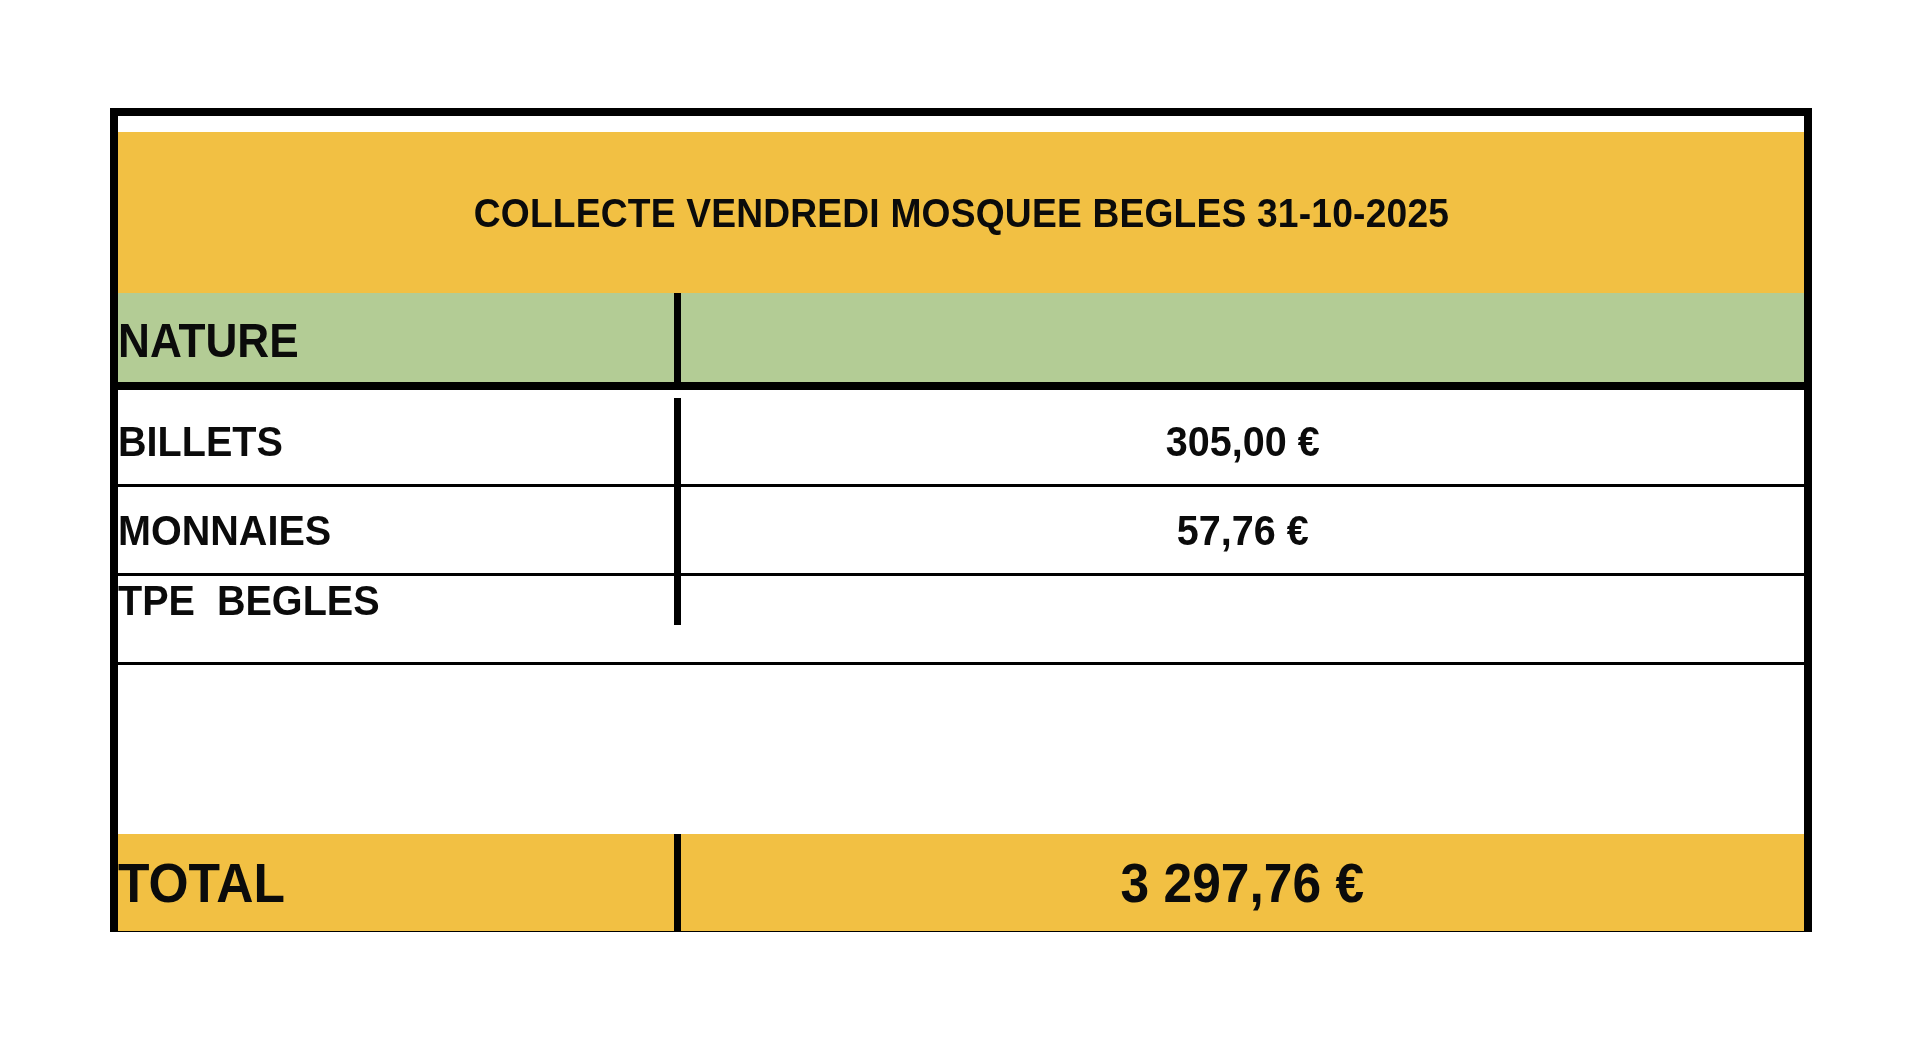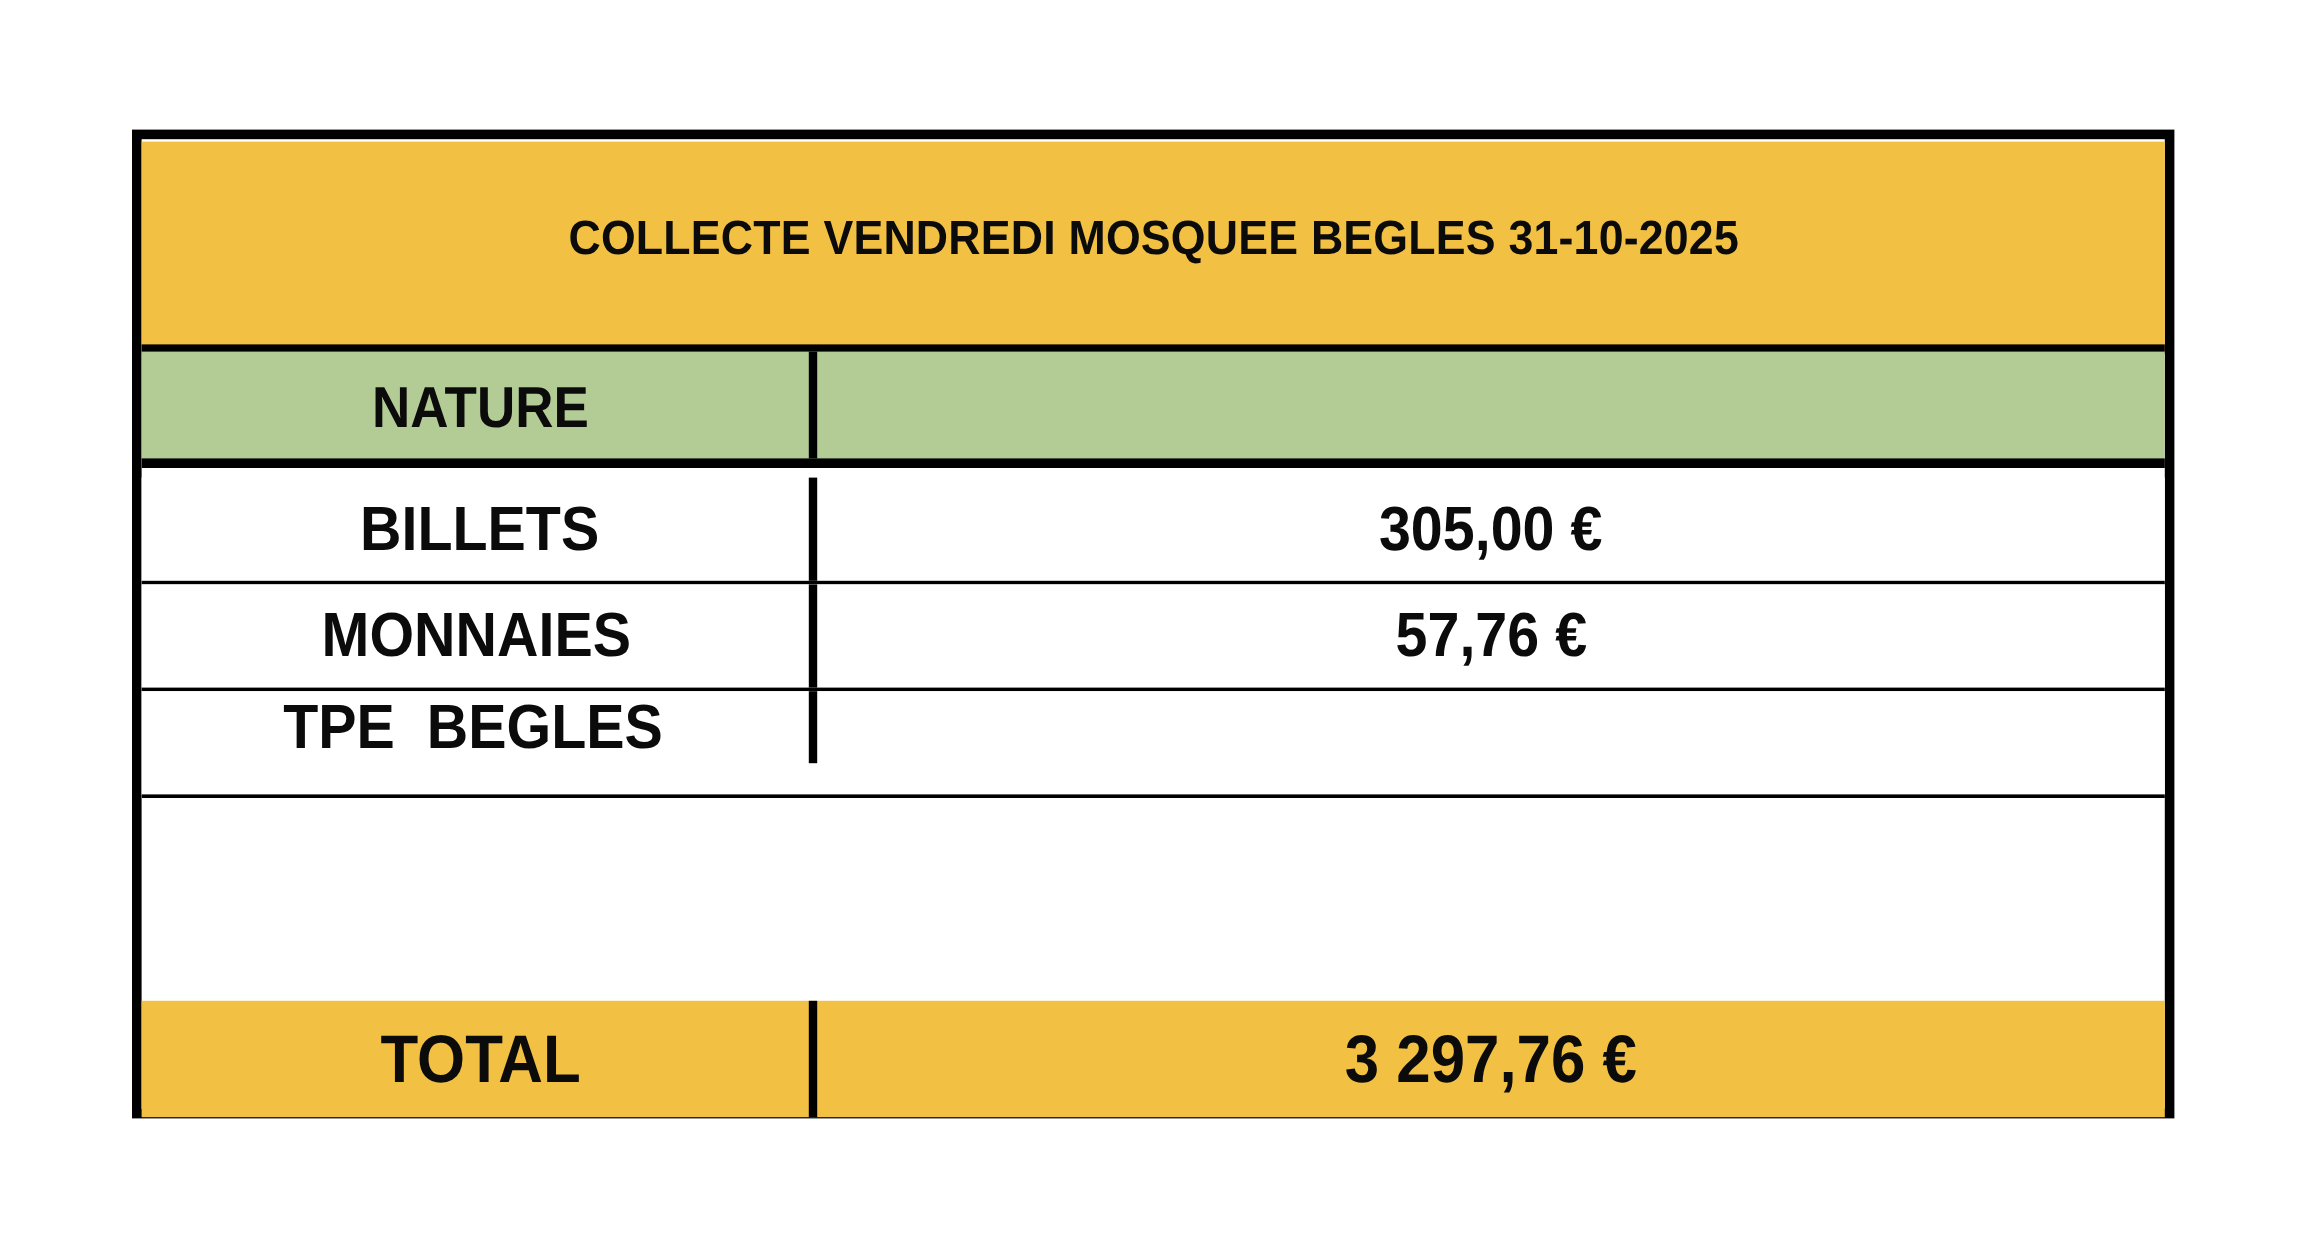--- a/index.html
+++ b/index.html
@@ -7,36 +7,36 @@
       width: 1920px; height: 1045px; background: #ffffff; position: relative; overflow: hidden;
       font-family: "Liberation Sans", "DejaVu Sans", sans-serif;
       color: #0b0b0b;
     }
     .sheet {
       position: absolute; left: 110px; top: 108px; width: 1702px; height: 824px;
       box-sizing: border-box; border: 8px solid #000; background: #fff;
     }
     .row { position: absolute; left: 0; right: 0; box-sizing: border-box; display: flex; }
     .title-row {
-      top: 2px; height: 177px; background: var(--orange);
+      top: 16px; height: 177px; background: var(--orange);
       border-bottom: 8px solid #000; align-items: center; justify-content: center;
     }
     .title-text {
       font-weight: bold; font-size: 40px; letter-spacing: 0.2px;
       transform: scaleX(0.93); transform-origin: center; white-space: nowrap;
       margin-top: -6px;
     }
     .cell { box-sizing: border-box; display: flex; align-items: center; white-space: pre; font-weight: bold; }
-    .c-left { width: 563px; border-right: 7px solid #000; padding-left: 24px; justify-content: center; }
+    .c-left { width: 563px; border-right: 7px solid #000; padding-left: 0; }
     .c-right { flex: 1; justify-content: center; }
     .header-row { top: 177px; height: 97px; background: var(--green); border-bottom: 8px solid #000; }
     .header-row .cell { font-size: 48px; padding-top: 6px; }
     .header-row .c-left { transform-origin: left; }
     .data-row { height: 89px; border-bottom: 3px solid #000; background: #fff; }
-    .data-row .cell { font-size: 52px; }
+    .data-row .cell { font-size: 43px; }
     .data-row.last { border-bottom: 9px solid #000; }
     .total-row { height: 97px; background: var(--orange); }
     .total-row .cell { font-size: 56px; }
     .sq { display: inline-block; transform: scaleX(0.92); }
     .c-left .sq { transform-origin: left center; }
     .c-right .sq { transform-origin: center; }
     :root { --orange: #F2C043; --green: #B3CC95; }
   </style>
 </head>
 <body>

